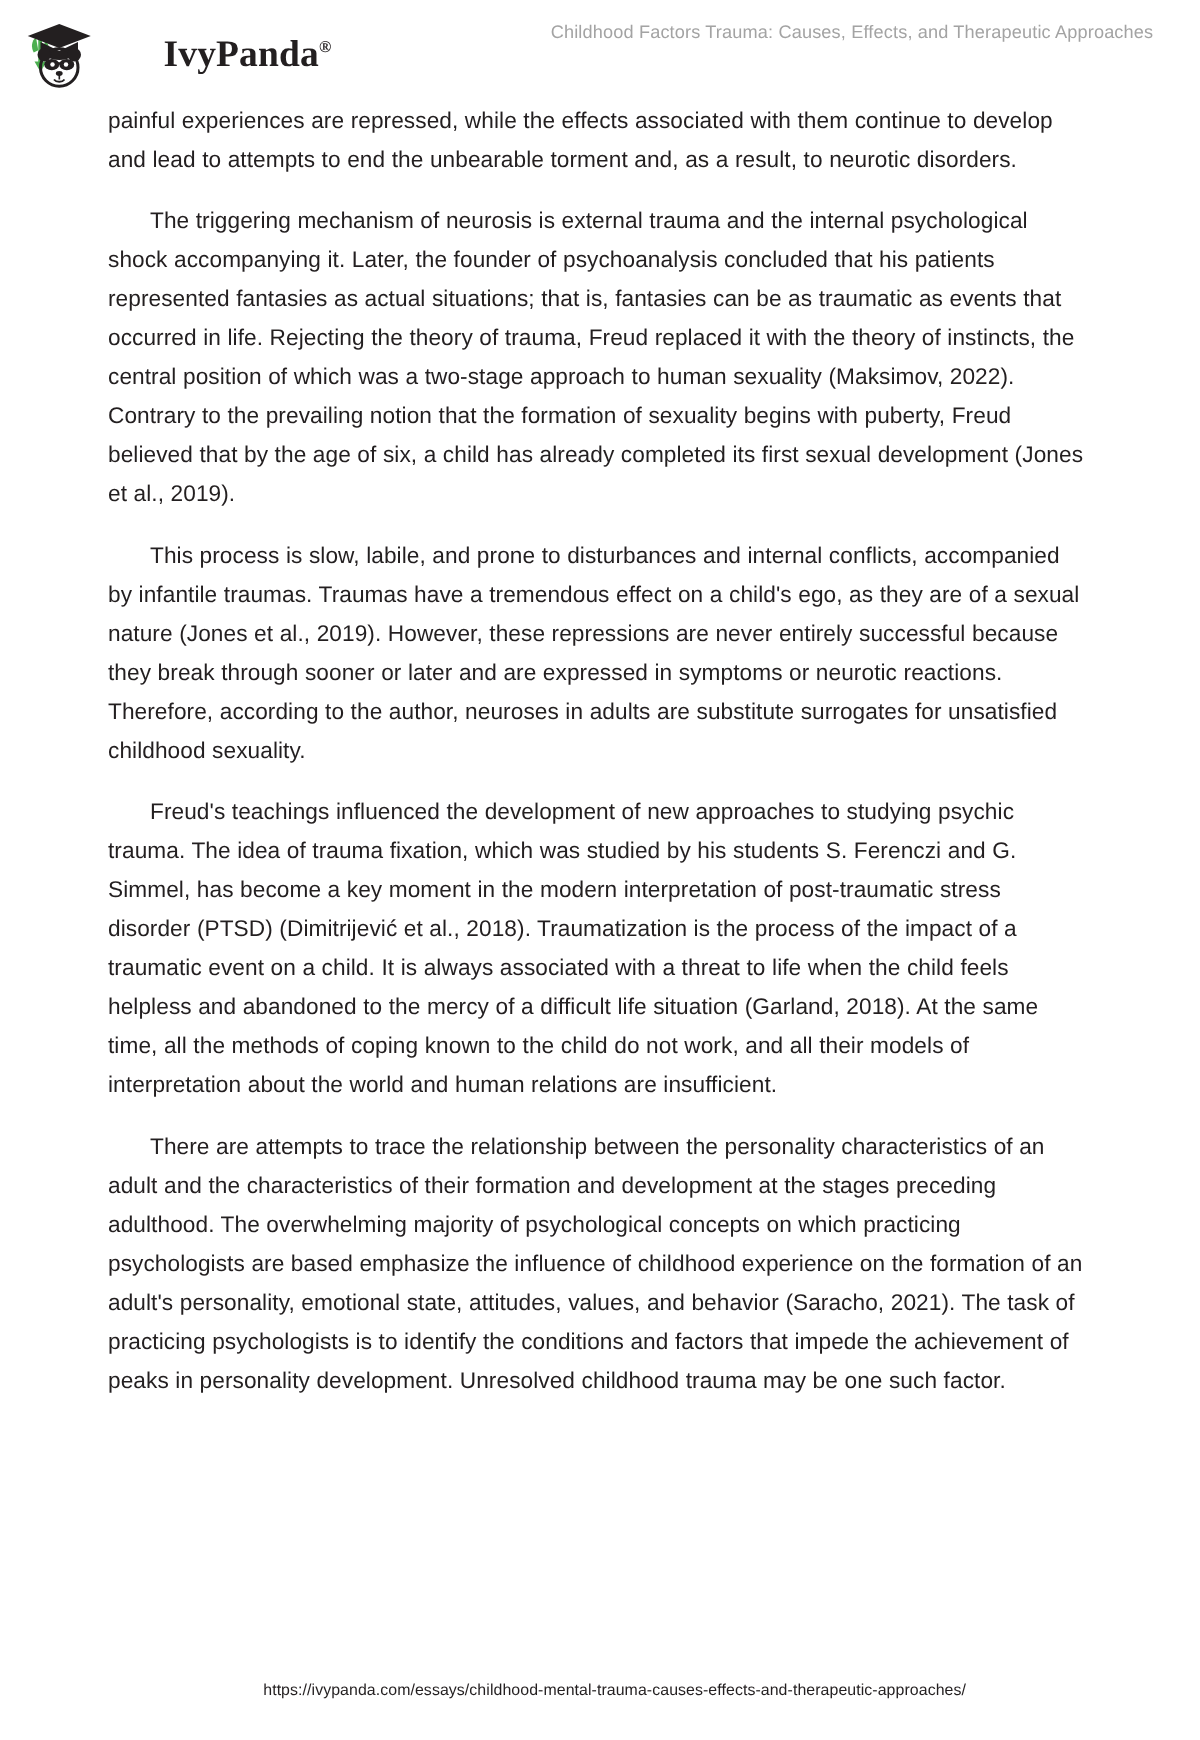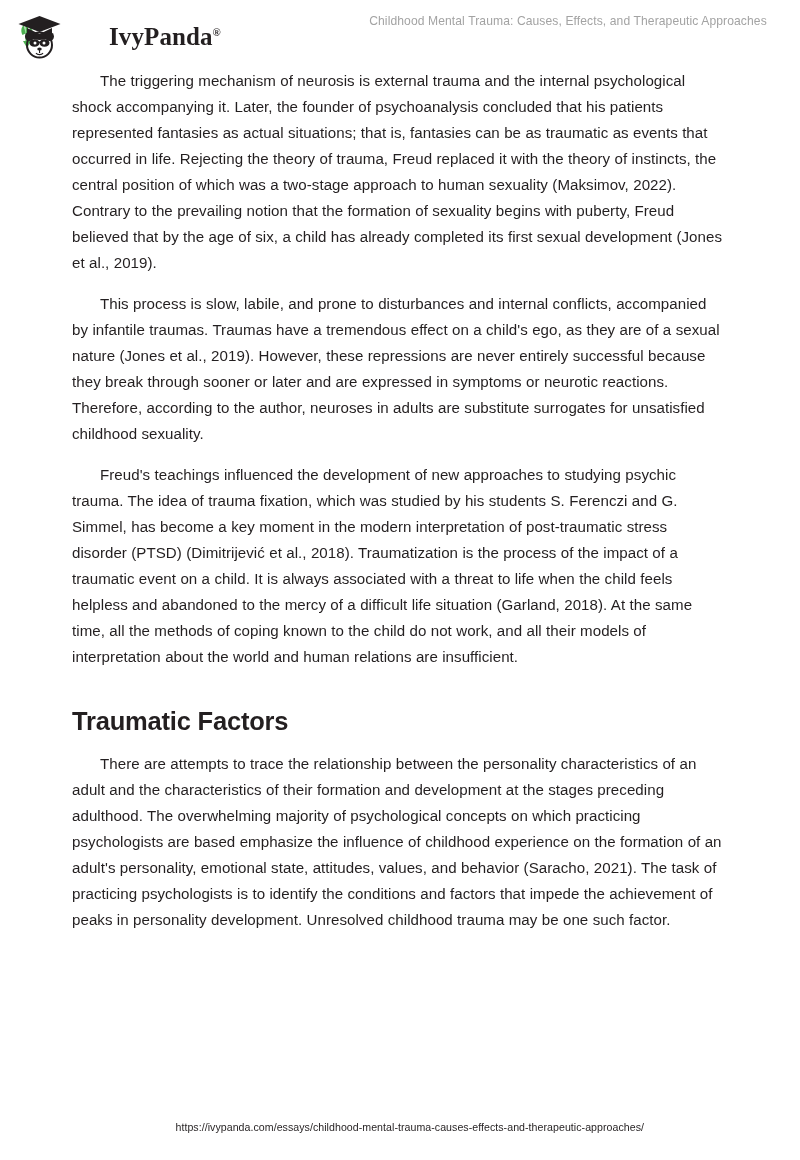--- a/index.html
+++ b/index.html
@@ -164,33 +164,33 @@
         <ellipse cx="47" cy="72" rx="4.5" ry="3.2"></ellipse>
         <rect x="46" y="74" width="2.2" height="6"></rect>
       </g>
       <g fill="none" stroke="#231f20" stroke-width="2.5">
         <path d="M40 80 c3 4 11 4 14 0"></path>
       </g>
     </svg>
     <span class="brand-name"><span>IvyPanda</span><span class="brand-reg">®</span></span>
   </a>
 
-  <div class="header-title">Childhood Mental Trauma: Causes, Effects, and Therapeutic Approaches</div>
+  <div class="header-title">Childhood Factors Trauma: Causes, Effects, and Therapeutic Approaches</div>
 </div>
 
 <div class="content">
 
+  <p class="para">painful experiences are repressed, while the effects associated with them continue to develop and lead to attempts to end the unbearable torment and, as a result, to neurotic disorders.</p>
 
   <p class="para indent">The triggering mechanism of neurosis is external trauma and the internal psychological shock accompanying it. Later, the founder of psychoanalysis concluded that his patients represented fantasies as actual situations; that is, fantasies can be as traumatic as events that occurred in life. Rejecting the theory of trauma, Freud replaced it with the theory of instincts, the central position of which was a two-stage approach to human sexuality (Maksimov, 2022). Contrary to the prevailing notion that the formation of sexuality begins with puberty, Freud believed that by the age of six, a child has already completed its first sexual development (Jones et al., 2019).</p>
 
   <p class="para indent">This process is slow, labile, and prone to disturbances and internal conflicts, accompanied by infantile traumas. Traumas have a tremendous effect on a child's ego, as they are of a sexual nature (Jones et al., 2019). However, these repressions are never entirely successful because they break through sooner or later and are expressed in symptoms or neurotic reactions. Therefore, according to the author, neuroses in adults are substitute surrogates for unsatisfied childhood sexuality.</p>
 
   <p class="para indent">Freud's teachings influenced the development of new approaches to studying psychic trauma. The idea of trauma fixation, which was studied by his students S. Ferenczi and G. Simmel, has become a key moment in the modern interpretation of post-traumatic stress disorder (PTSD) (Dimitrijević et al., 2018). Traumatization is the process of the impact of a traumatic event on a child. It is always associated with a threat to life when the child feels helpless and abandoned to the mercy of a difficult life situation (Garland, 2018). At the same time, all the methods of coping known to the child do not work, and all their models of interpretation about the world and human relations are insufficient.</p>
 
-  <h2 class="section-heading">Traumatic Factors</h2>
 
   <p class="para indent">There are attempts to trace the relationship between the personality characteristics of an adult and the characteristics of their formation and development at the stages preceding adulthood. The overwhelming majority of psychological concepts on which practicing psychologists are based emphasize the influence of childhood experience on the formation of an adult's personality, emotional state, attitudes, values, and behavior (Saracho, 2021). The task of practicing psychologists is to identify the conditions and factors that impede the achievement of peaks in personality development. Unresolved childhood trauma may be one such factor.</p>
 
 </div>
 
 <div class="page-footer">
   <a class="footer-url" href="#" style="text-decoration: none; color: inherit;">https://ivypanda.com/essays/childhood-mental-trauma-causes-effects-and-therapeutic-approaches/</a>
 </div>
 
 </body></html>

